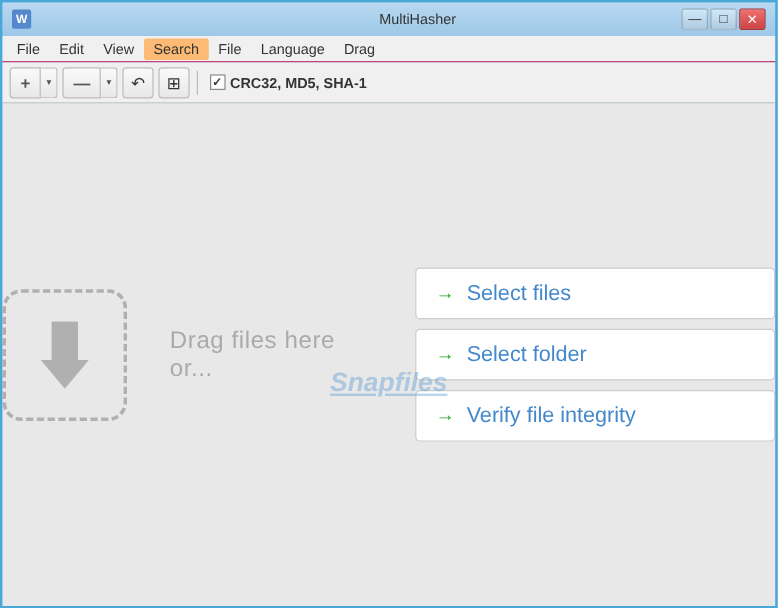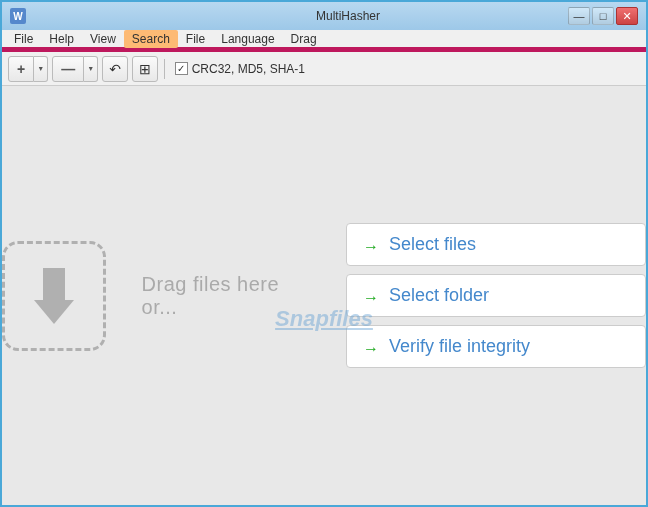--- a/index.html
+++ b/index.html
@@ -90,21 +90,21 @@
       border-color: #aa3333;
     }
 
     
     .menu-bar {
       background: #f0f0f0;
       height: 22px;
       display: flex;
       align-items: center;
       padding: 0 4px;
-      border-bottom: 5px solid #be185d;
+      border-bottom: 1px solid #be185d;
       flex-shrink: 0;
     }
 
     .menu-item {
       padding: 2px 8px;
       font-size: 12px;
       color: #333;
       cursor: pointer;
       border-radius: 2px;
     }
@@ -180,20 +180,21 @@
       color: #555;
     }
 
     .hash-label {
       font-size: 12px;
       color: #333;
       margin-left: 4px;
       display: flex;
       align-items: center;
       gap: 4px;
+      font-weight: bold;
     }
 
     .hash-checkbox {
       width: 13px;
       height: 13px;
       border: 1px solid #888;
       background: white;
       display: flex;
       align-items: center;
       justify-content: center;
@@ -324,21 +325,21 @@
     <span class="title-bar-title">MultiHasher</span>
     <div class="title-bar-controls">
       <div class="title-btn">—</div>
       <div class="title-btn">□</div>
       <div class="title-btn close">✕</div>
     </div>
   </div>
 
   <div class="menu-bar">
     <div class="menu-item">File</div>
-    <div class="menu-item">Help</div>
+    <div class="menu-item">Edit</div>
     <div class="menu-item">View</div>
     <div class="menu-item active">Search</div>
     <div class="menu-item">File</div>
     <div class="menu-item">Language</div>
     <div class="menu-item">Drag</div>
   </div>
 
   <div class="toolbar">
     <div class="toolbar-dropdown">
       <div class="toolbar-main-btn">+</div>

